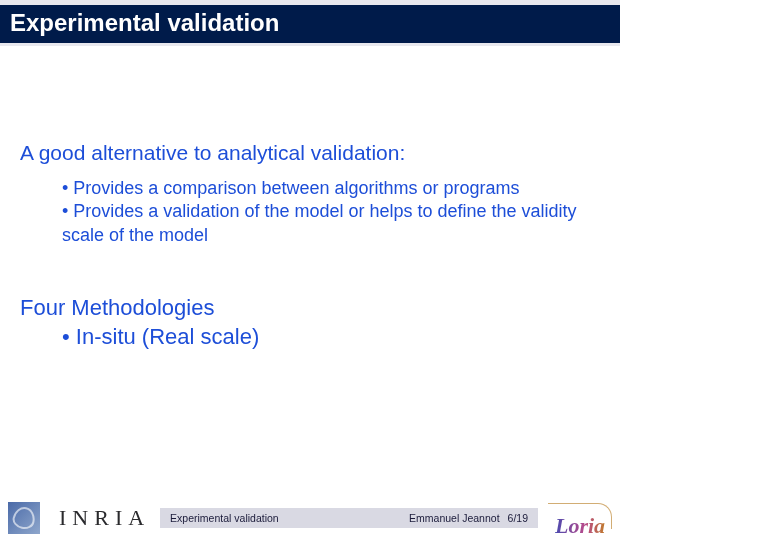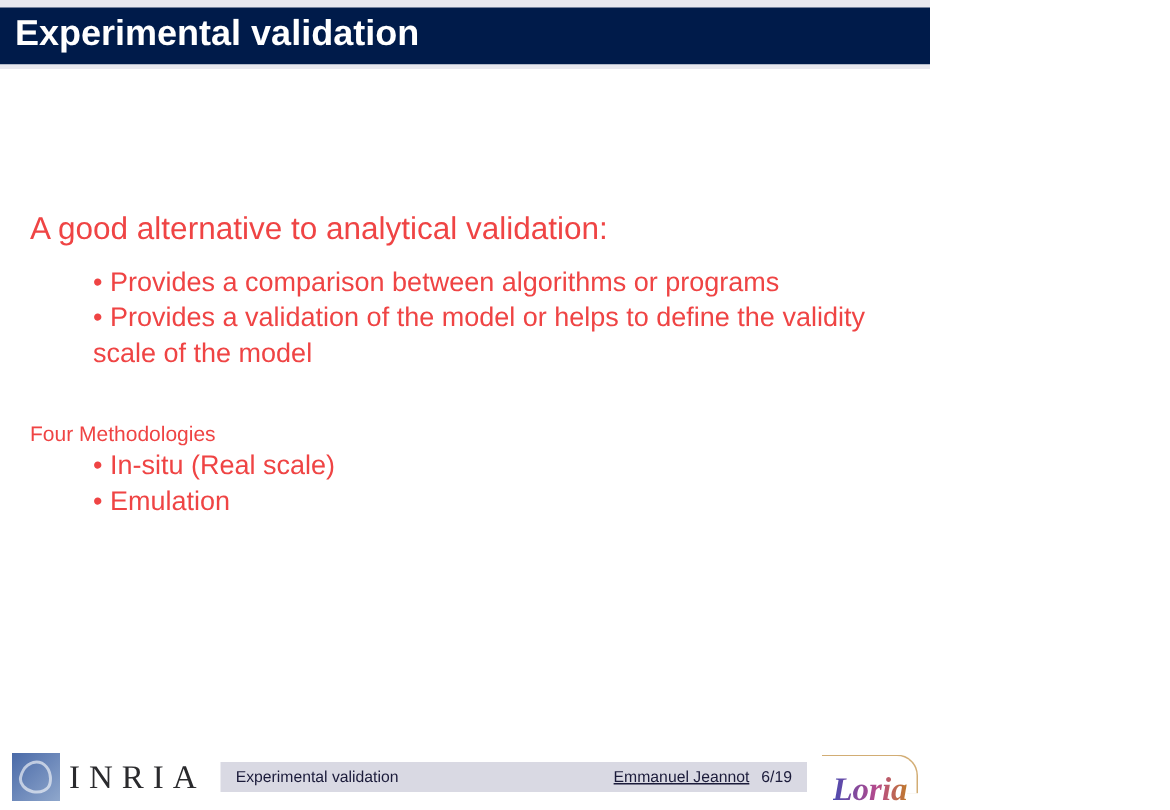--- a/index.html
+++ b/index.html
@@ -12,54 +12,54 @@
     font-size: 24px;
     font-weight: bold;
     border-top: 5px solid #e8e8ee;
   }
   .title-underline {
     height: 3px;
     background: #e8e8ee;
   }
   .content {
     padding: 95px 20px 0 20px;
-    color: #ef4444;
+    color: #1d4ed8;
   }
   .heading {
     font-size: 21px;
     margin-bottom: 12px;
   }
   .bullets-1 {
     padding-left: 42px;
     font-size: 18px;
     line-height: 1.3;
-    margin-bottom: 34px;
+    margin-bottom: 48px;
   }
   .sect2 {
-    font-size: 14px;
+    font-size: 22px;
     margin-bottom: 2px;
   }
   .bullets-2 {
     padding-left: 42px;
-    font-size: 18px;
+    font-size: 22px;
     line-height: 1.3;
   }
   .bullet-row { display: block; }
   .bullet-dot { display: inline; }
   .footer {
     position: absolute;
     left: 0; right: 0; bottom: 0;
     height: 44px;
     display: flex;
     align-items: center;
   }
   .inria-logo {
     display: flex;
     align-items: center;
-    gap: 6px;
+    gap: 19px;
     margin-left: 8px;
   }
   .inria-square {
     width: 32px; height: 32px;
     background: linear-gradient(135deg, #4a6aa8, #8fa7cc);
     position: relative;
   }
   .inria-square::after {
     content: "";
     position: absolute;
@@ -82,21 +82,21 @@
     margin-left: 10px;
     margin-right: 8px;
     display: flex;
     align-items: center;
     font-size: 10.5px;
     color: #1b1b3a;
     padding: 0 10px;
     position: relative;
   }
   .footer-left { flex: 1; }
-  .footer-right { padding-right: 8px; text-decoration: underline; }
+  .footer-right { padding-right: 8px; }
   .footer-page { }
   .loria-logo {
     width: 68px; height: 34px;
     display: flex;
     align-items: center;
     justify-content: center;
     margin-right: 6px;
     position: relative;
   }
   .loria-text {
@@ -134,21 +134,20 @@
     <div class="heading">A good alternative to analytical validation:</div>
 
     <div class="bullets-1">
       <span class="bullet-row"><span class="bullet-dot">• </span><span>Provides a comparison between algorithms or programs</span></span>
       <span class="bullet-row"><span class="bullet-dot">• </span><span>Provides a validation of the model or helps to define the validity scale of the model</span></span>
     </div>
 
     <div class="sect2">Four Methodologies</div>
     <div class="bullets-2">
       <span class="bullet-row"><span class="bullet-dot">• </span><span>In-situ (Real scale)</span></span>
-      <span class="bullet-row"><span class="bullet-dot">• </span><span>Emulation</span></span>
     </div>
   </div>
 
   <div class="footer">
     <div class="inria-logo">
       <div class="inria-square"></div>
       <div class="inria-word">INRIA</div>
     </div>
     <div class="footer-bar">
       <span class="footer-left">Experimental validation</span>

